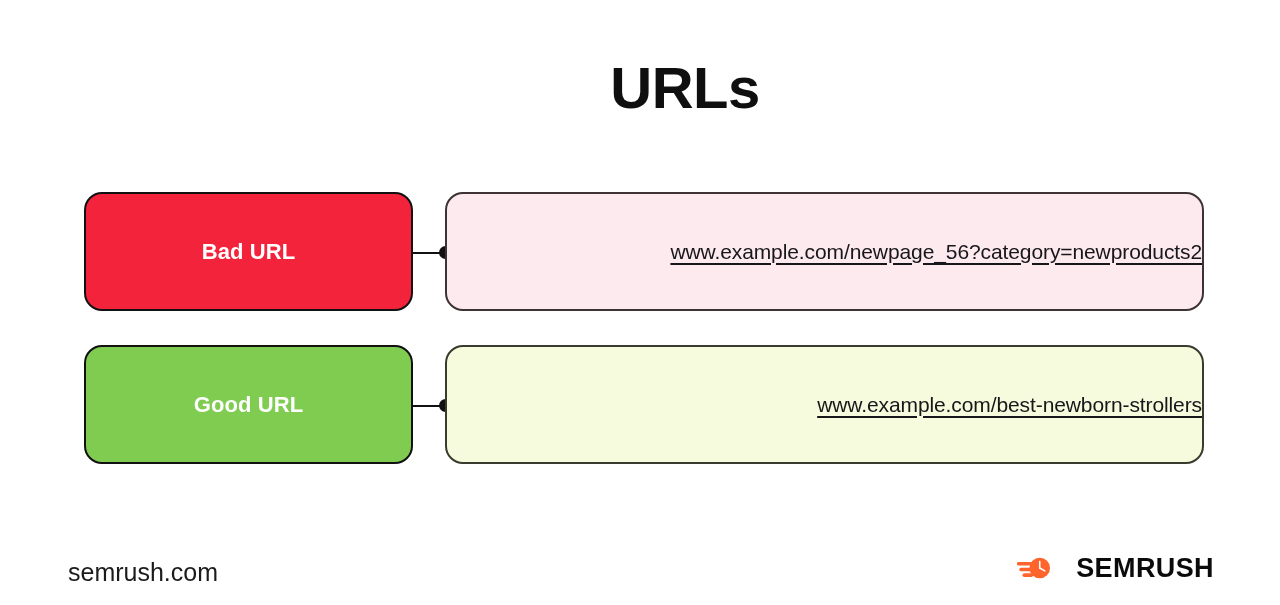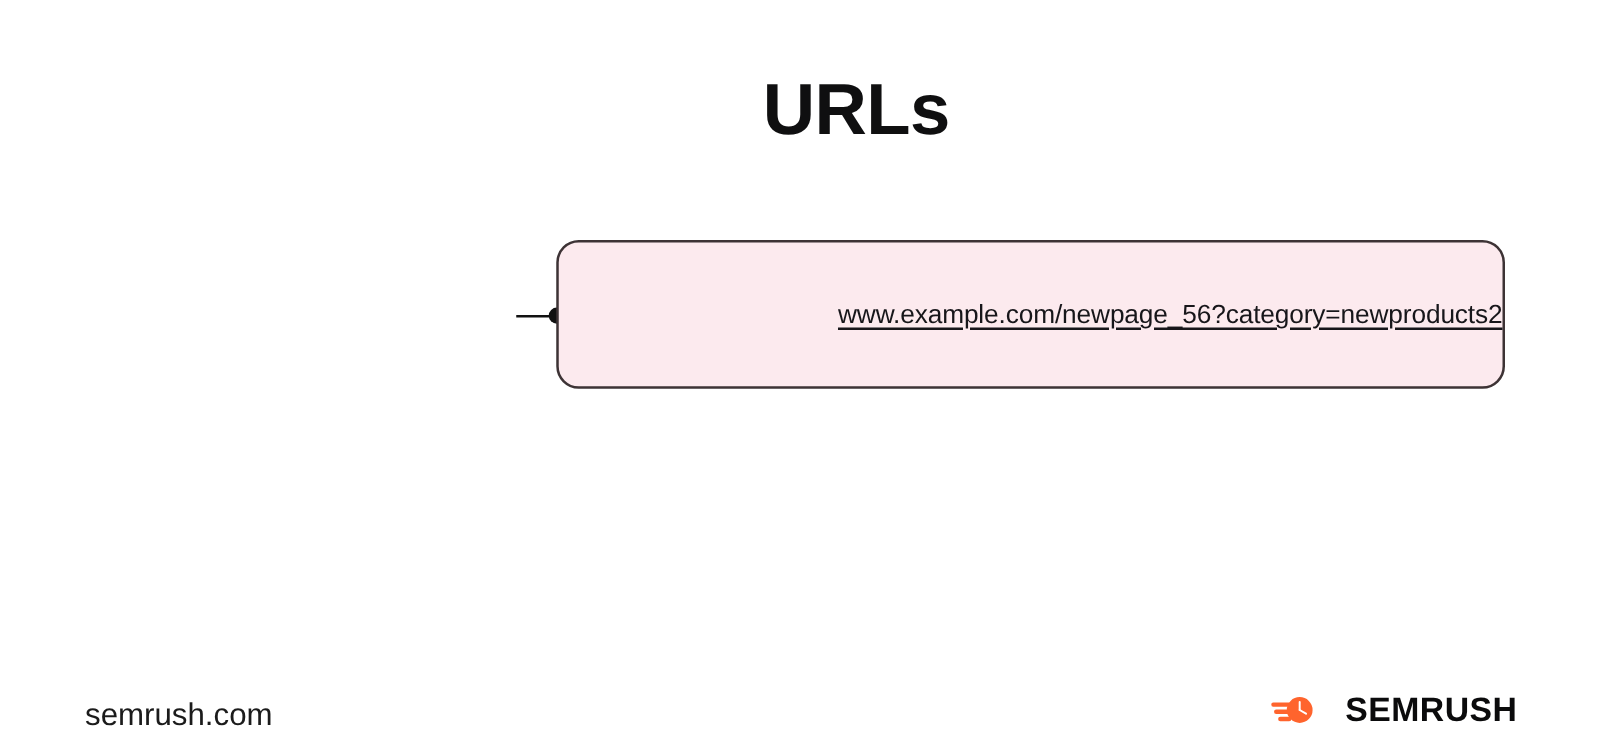--- a/index.html
+++ b/index.html
@@ -144,30 +144,47 @@
 </style>
 </head>
 <body>
 
 <div class="canvas">
 
   <div class="page-title">URLs</div>
 
   <div class="row row-bad">
 
+    <div class="label-box bad">
+      <span class="label-text">Bad URL</span>
+    </div>
 
     <div class="connector"></div>
     <div class="connector-dot"></div>
 
     <div class="value-panel bad">
       <span class="value-text">www.example.com/newpage_56?category=newproducts2</span>
     </div>
 
   </div>
 
+  <div class="row row-good">
+
+    <div class="label-box good">
+      <span class="label-text">Good URL</span>
+    </div>
+
+    <div class="connector"></div>
+    <div class="connector-dot"></div>
+
+    <div class="value-panel good">
+      <span class="value-text">www.example.com/best-newborn-strollers</span>
+    </div>
+
+  </div>
 
   <div class="footer-url">semrush.com</div>
 
   <div class="brand">
     <svg class="brand-mark" viewBox="0 0 40 32">
       <g fill="#FF642D">
         <path d="M1.5 9.5 H15 a1.9 1.9 0 0 1 0 3.8 H1.5 a1.9 1.9 0 0 1 0-3.8 Z"></path>
         <path d="M4.0 15.6 H14 a1.9 1.9 0 0 1 0 3.8 H4.0 a1.9 1.9 0 0 1 0-3.8 Z"></path>
         <path d="M7.5 21.7 H15 a1.9 1.9 0 0 1 0 3.8 H7.5 a1.9 1.9 0 0 1 0-3.8 Z"></path>
         <circle cx="24" cy="16" r="11"></circle>

